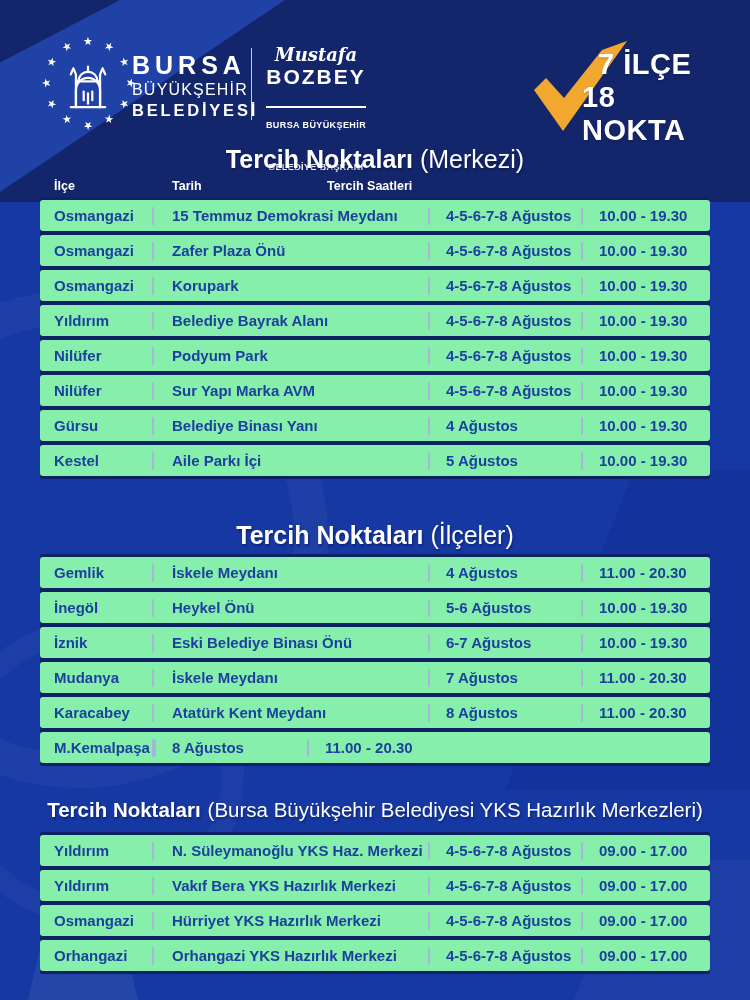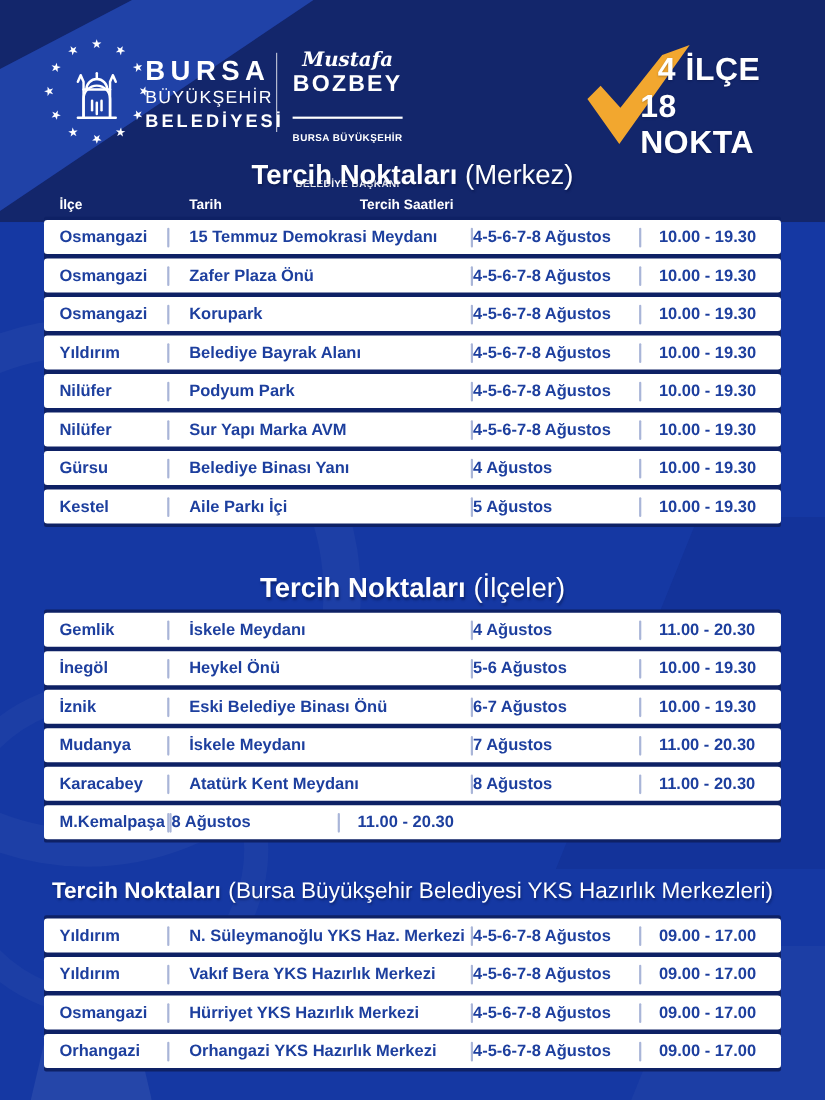--- a/index.html
+++ b/index.html
@@ -57,27 +57,27 @@
     text-shadow:1px 2px 2px rgba(5,15,60,.45);white-space:nowrap;}
   .stitle .tb{font-weight:800;}
   .stitle .tn{font-weight:400;margin-left:7px;}
   .stitle.small{font-size:20.5px;}
   .colhead{display:flex;margin:6px 40px 0 40px;height:18px;font-size:12.5px;font-weight:700;}
   .colhead .h1{width:114px;padding-left:14px;box-sizing:border-box;}
   .colhead .h2{width:278px;padding-left:20px;box-sizing:border-box;}
   .colhead .h3{width:155px;padding-left:18px;box-sizing:border-box;}
   .colhead .h4{padding-left:18px;}
   .rows{margin:0 40px;background:#0e2165;padding:3px 0;border-radius:2px;}
-  .trow{display:flex;align-items:center;height:31px;background:#ffffff;border-radius:3px;
+  .trow{display:flex;align-items:center;height:31px;background:#86efac;border-radius:3px;
     margin-bottom:4px;color:#1d3f9e;font-size:15px;font-weight:700;}
   .trow:last-child{margin-bottom:0;}
   .trow .c{box-sizing:border-box;white-space:nowrap;overflow:hidden;}
   .trow .ilce{width:112px;padding-left:14px;}
   .trow .yer{width:274px;padding-left:18px;}
-  .trow .tarih{width:151px;}
+  .trow .tarih{width:151px;padding-left:16px;}
   .trow .saat{flex:1;padding-left:16px;}
   .vd{width:2px;height:18px;background:#a9b5d8;border-radius:1px;flex:0 0 2px;}
   .mt-s2{margin-top:42px;}
   .rows-s2{margin-top:5px;}
   .mt-s3{margin-top:30px;}
   .rows-s3{margin-top:8px;}
 </style>
 </head>
 <body>
 
@@ -136,29 +136,29 @@
     <div><span class="surname">BOZBEY</span></div>
     <div class="t1">BURSA BÜYÜKŞEHİR</div>
     <div class="t2">BELEDİYE BAŞKANI</div>
   </div>
 
   <div class="badge">
     <svg width="104" height="100" viewBox="0 0 100 100">
       <path d="M4 54 L33 95 L97 5 L72 14 L34 62 L16 42 Z" fill="#f2a72f"></path>
     </svg>
     <div class="txt">
-      <span class="b1">4 İLÇE</span>
+      <span class="b1">7 İLÇE</span>
       <span class="b2">18 NOKTA</span>
     </div>
   </div>
 
   <div class="content">
 
     <div class="stitle">
-      <span class="tb">Tercih Noktaları</span><span class="tn">(Merkez)</span>
+      <span class="tb">Tercih Noktaları</span><span class="tn">(Merkezi)</span>
     </div>
     <div class="colhead">
       <span class="h1">İlçe</span>
       <span class="h3">Tarih</span>
       <span class="h4">Tercih Saatleri</span>
     </div>
     <div class="rows">
       <div class="trow">
         <span class="c ilce">Osmangazi</span>
           <span class="vd"></span>

